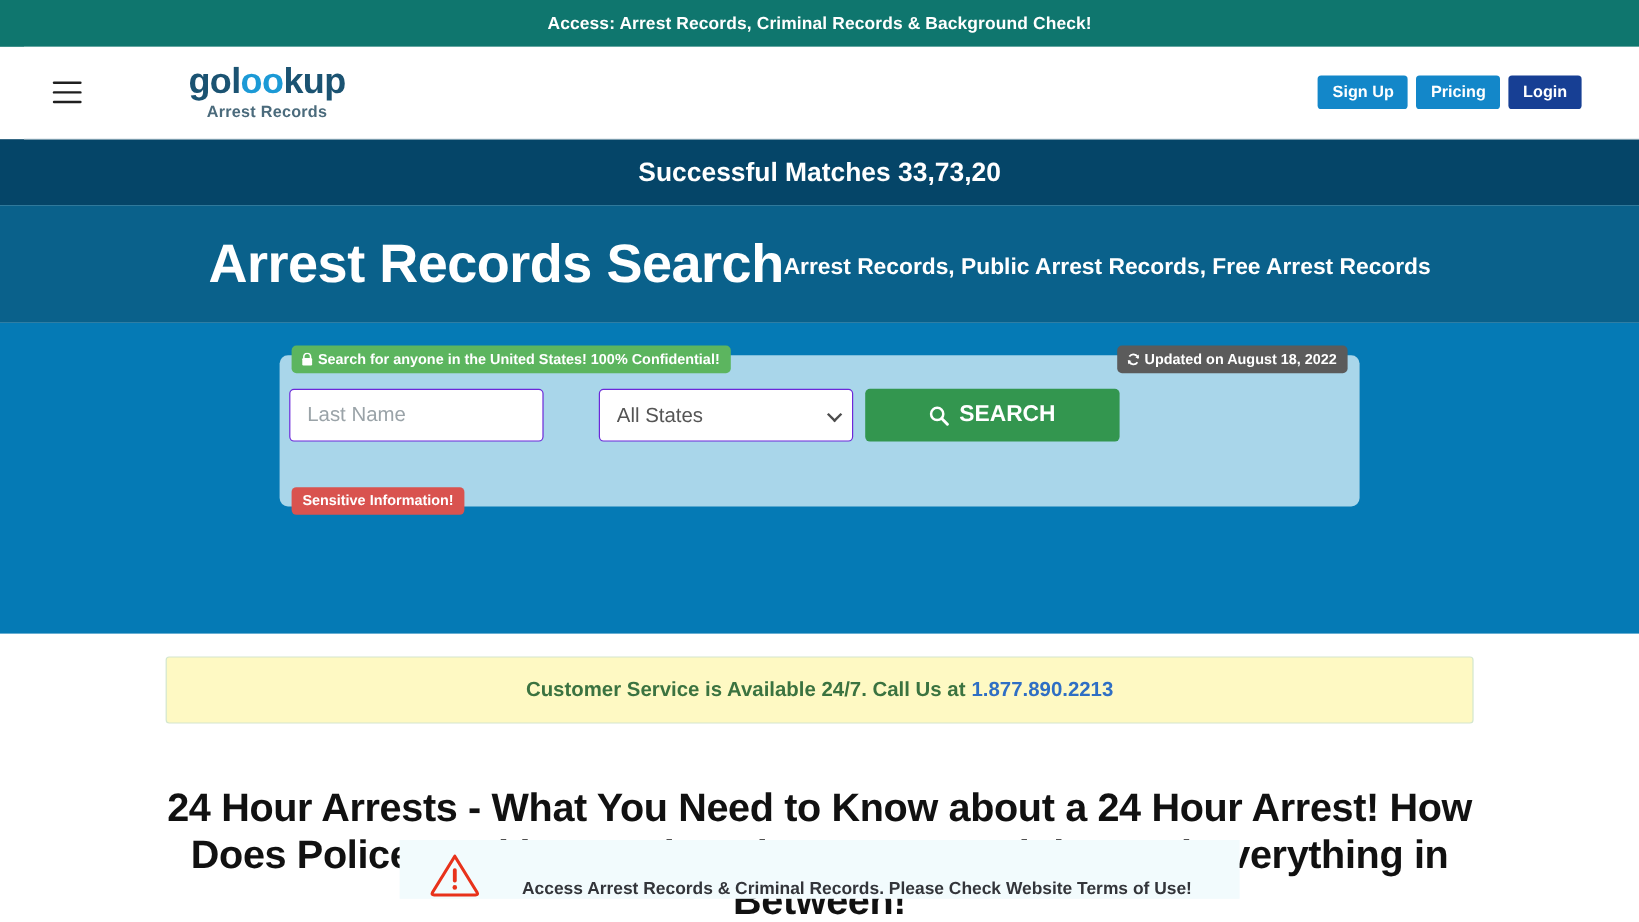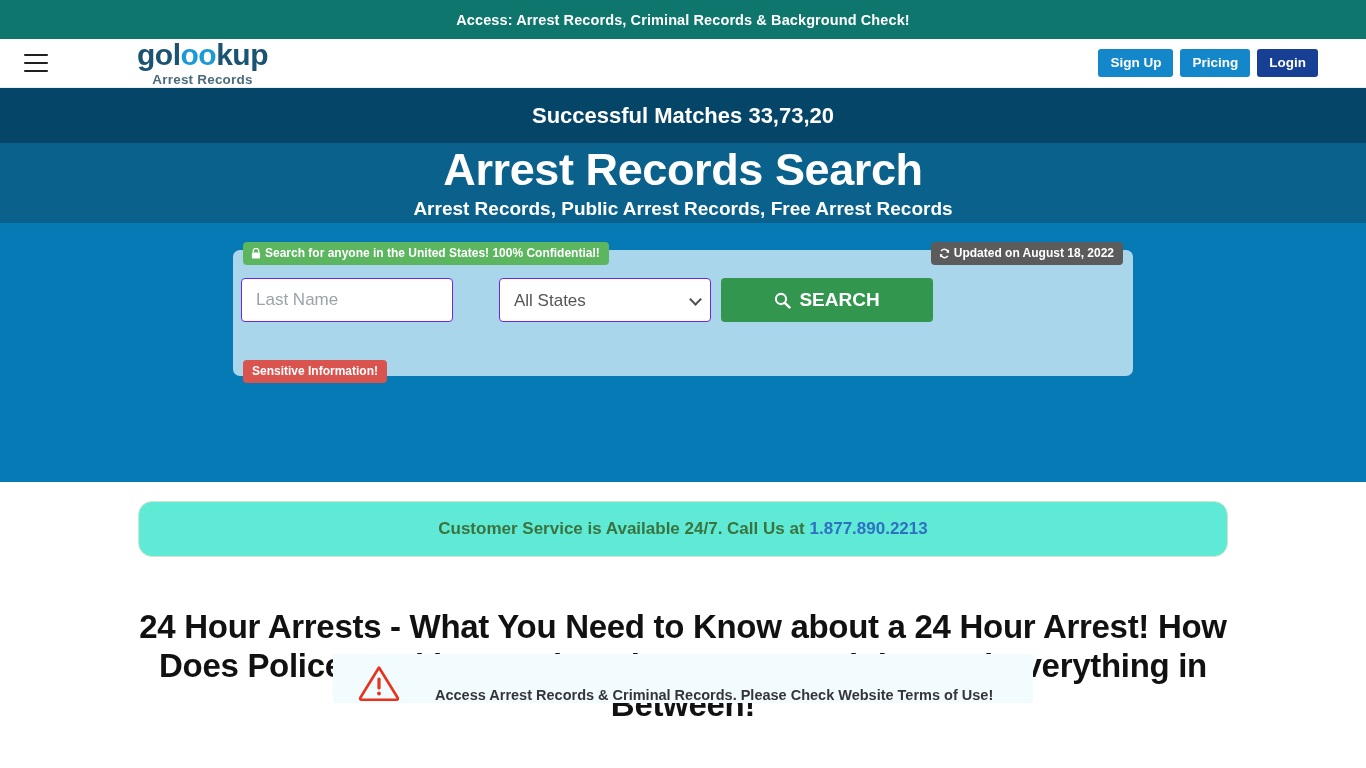--- a/index.html
+++ b/index.html
@@ -19,26 +19,27 @@
     display: flex;
     align-items: center;
     justify-content: center;
     font-size: 14.5px;
     font-weight: bold;
     letter-spacing: 0.1px;
   }
 
   
   .site-header {
-    height: 49px;
+    height: 77px;
     background: #ffffff;
     display: flex;
     align-items: center;
     position: relative;
     border-bottom: 1px solid #e9eef1;
+    margin-left: 20px;
   }
   .hamburger {
     position: absolute;
     left: 24px;
     top: 50%;
     transform: translateY(-50%);
     width: 24px;
     height: 18px;
     display: flex;
     flex-direction: column;
@@ -111,24 +112,24 @@
     display: flex;
     align-items: center;
     justify-content: center;
     color: #ffffff;
     font-size: 22px;
     font-weight: bold;
   }
 
   
   .hero-band {
-    height: 80px;
+    height: 98px;
     background: #0a618b;
     display: flex;
-    flex-direction: column;
+    flex-direction: row;
     align-items: center;
     justify-content: center;
     color: #ffffff;
   }
   .hero-title {
     font-size: 45px;
     font-weight: bold;
     line-height: 1.06;
     letter-spacing: -0.4px;
   }
@@ -283,23 +284,23 @@
 
   
   .content {
     background: #ffffff;
     padding-top: 19px;
   }
   .support-bar {
     margin: 0 auto;
     width: 1090px;
     height: 56px;
-    background: #5eead4;
+    background: #fef9c3;
     border: 1px solid #d3e6cd;
-    border-radius: 14px;
+    border-radius: 3px;
     display: flex;
     align-items: center;
     justify-content: center;
     font-size: 17px;
     font-weight: bold;
     color: #3b7340;
   }
   .support-phone {
     color: #2f6fc4;
     text-decoration: none;

